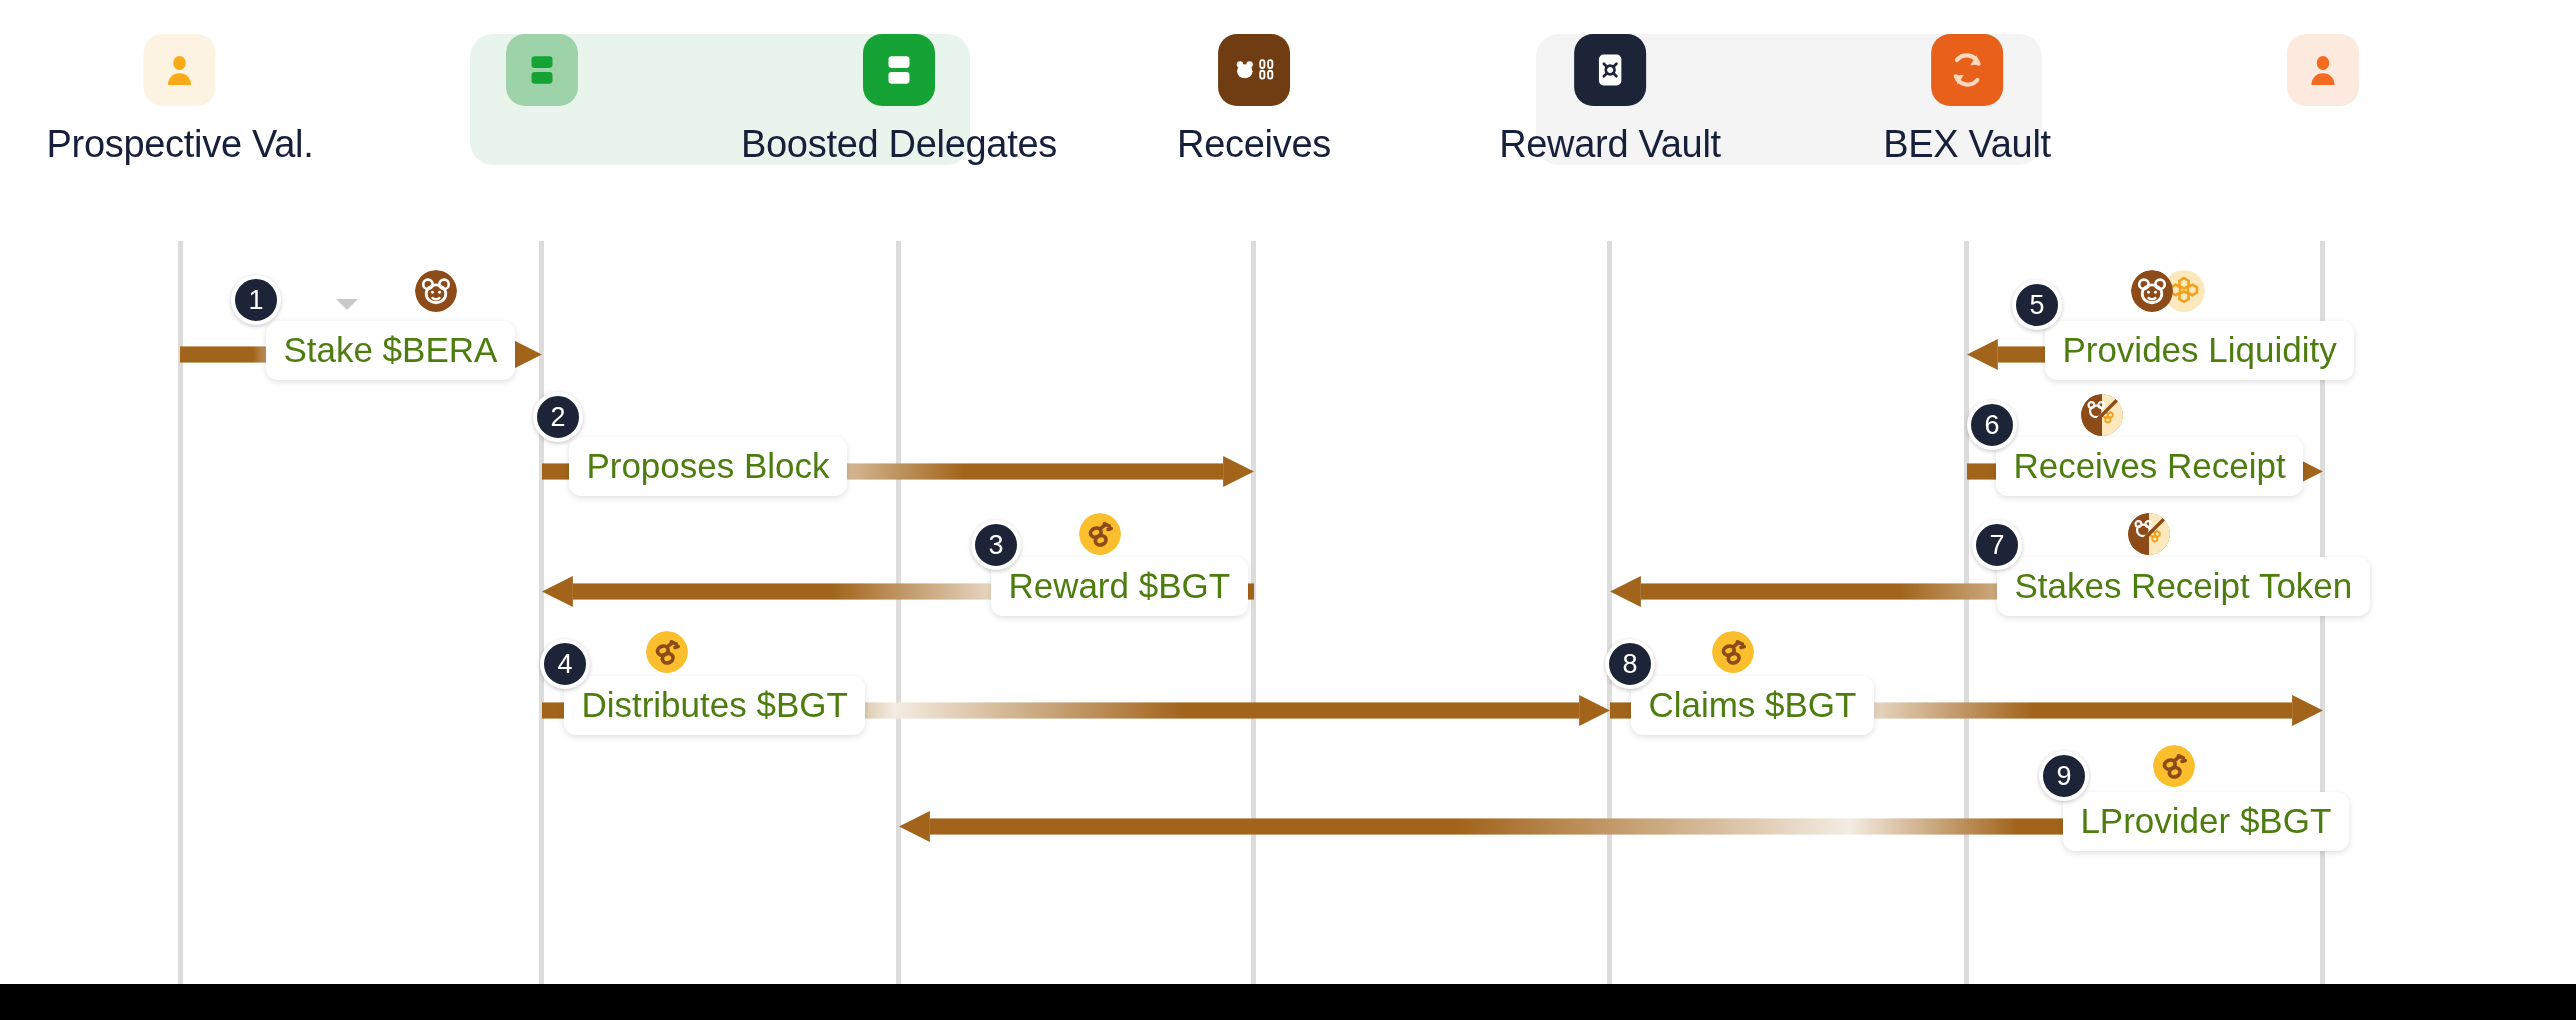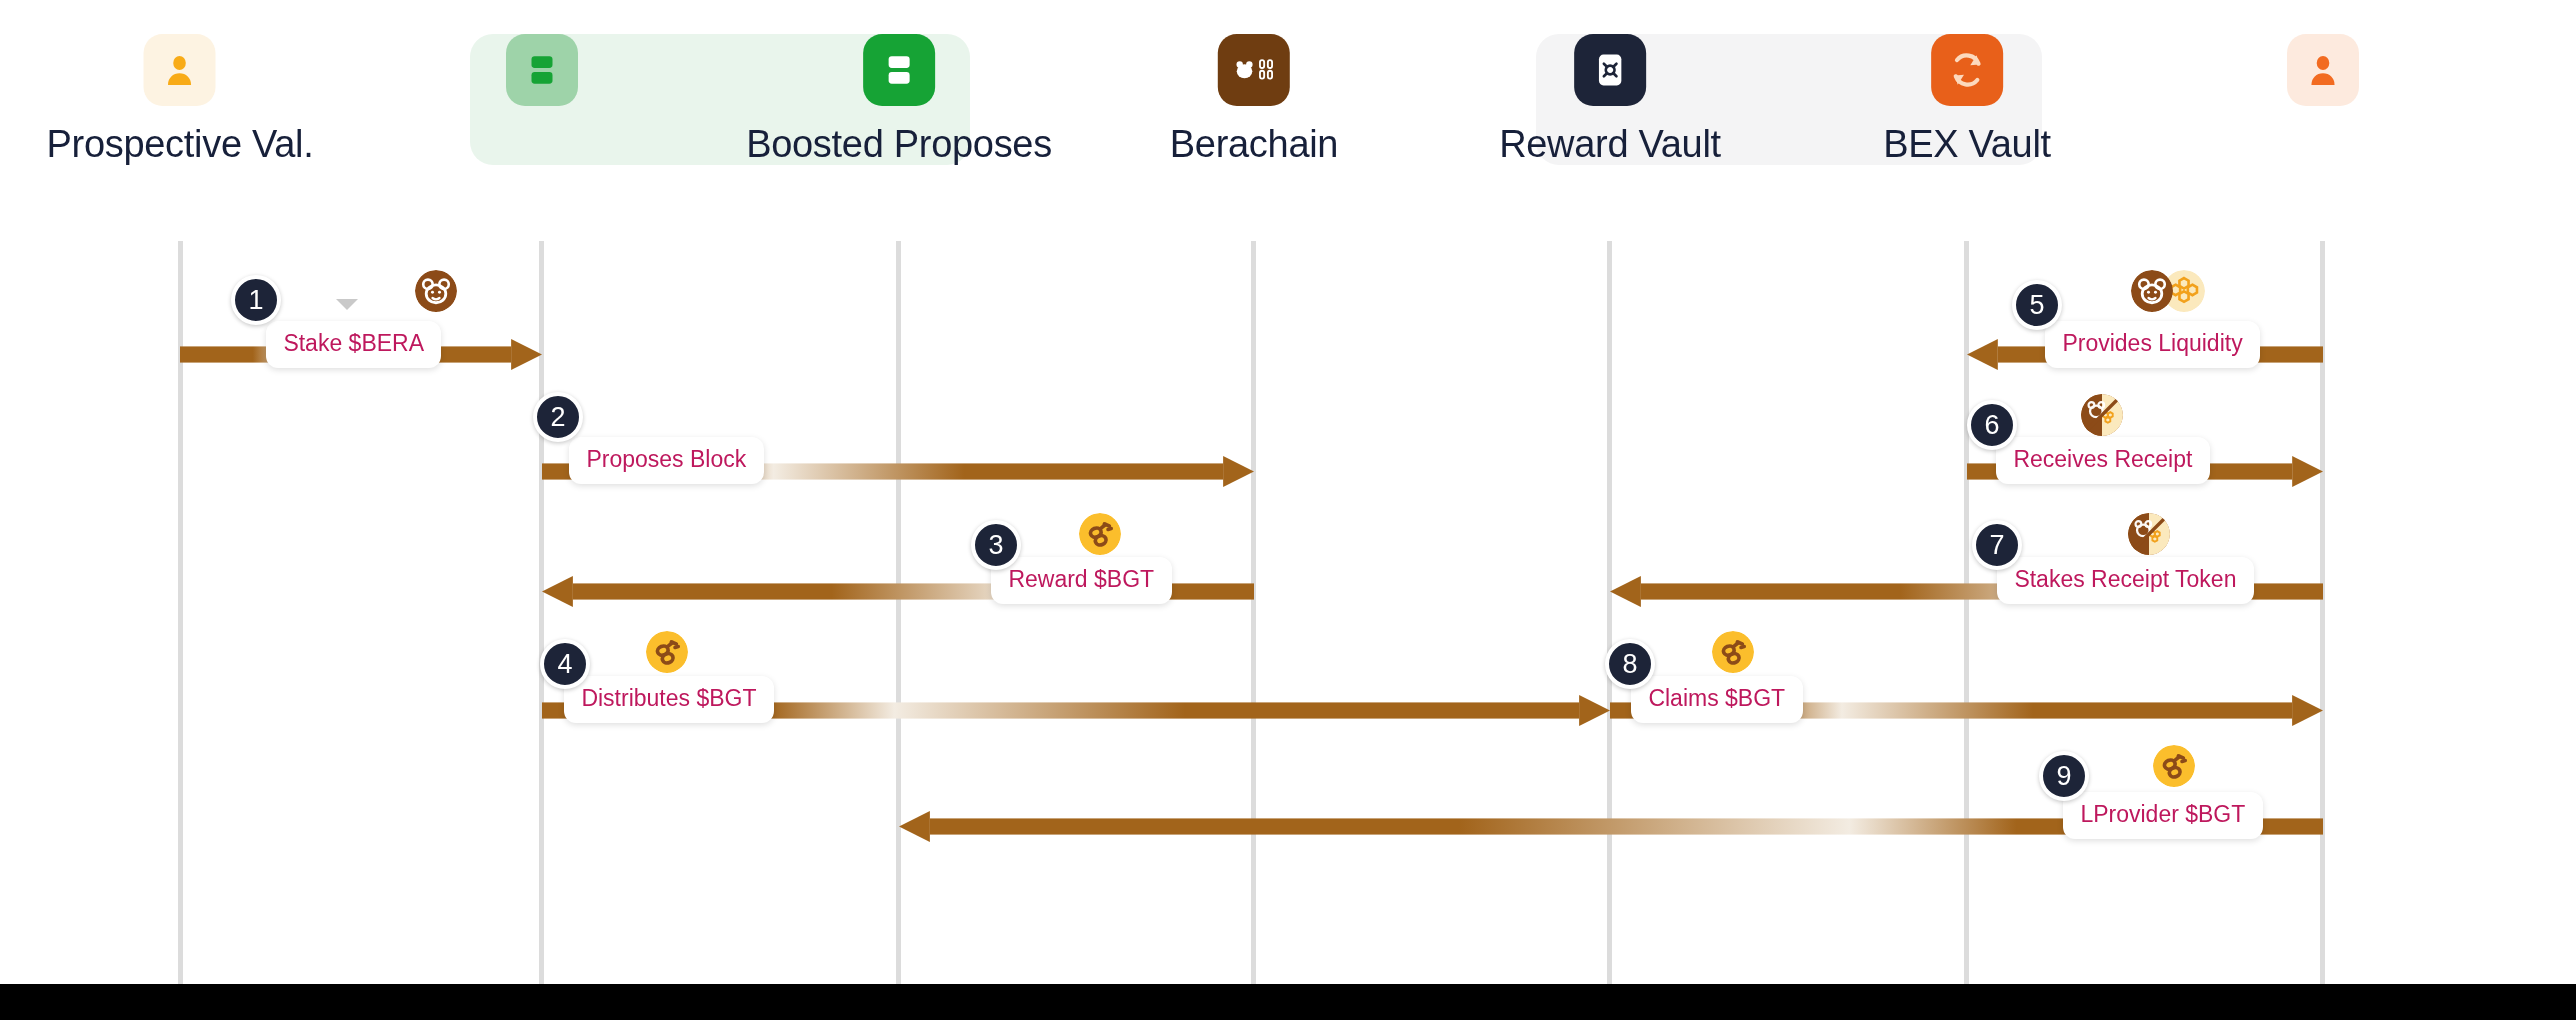--- a/index.html
+++ b/index.html
@@ -71,22 +71,22 @@
   }
   .arrow svg { display: block; width: 100%; height: 100%; }
 
   .bubble {
     position: absolute;
     z-index: 14;
     background: #ffffff;
     border-radius: 12px;
     box-shadow: 0 2px 6.7px rgba(0,0,0,0.13);
     padding: 10.7px 17.4px 13.4px 17.4px;
-    font-size: 23px;
-    color: #be185d;
+    font-size: 35px;
+    color: #4d7c0f;
     white-space: nowrap;
     line-height: 1.0;
   }
 
   .badge {
     position: absolute;
     z-index: 20;
     width: 50px; height: 50px;
     border-radius: 50%;
     background: #1d2438;
@@ -156,35 +156,35 @@
         </div>
       </div>
       <div class="actor" style="left: 899px;">
         <div class="actor-icon" style="background: rgb(22, 163, 53);">
           <svg width="42" height="42" viewBox="0 0 24 24">
         <rect x="6" y="4.2" width="12" height="6.6" rx="1.8" fill="#ffffff"></rect>
         <rect x="6" y="13.2" width="12" height="6.6" rx="1.8" fill="#ffffff"></rect>
         <circle cx="10.2" cy="7.5" r="0.95" fill="#ffffff" opacity="0.0"></circle>
       </svg>
         </div>
-        <div class="actor-label">Boosted Proposes</div>
+        <div class="actor-label">Boosted Delegates</div>
       </div>
       <div class="actor" style="left: 1254px;">
         <div class="actor-icon" style="background: rgb(111, 61, 17);">
           <svg width="42" height="42" viewBox="0 0 34 24">
         <circle cx="5.6" cy="7.5" r="2.6" fill="#ffffff"></circle>
         <circle cx="13.4" cy="7.5" r="2.6" fill="#ffffff"></circle>
         <ellipse cx="9.5" cy="13" rx="6.3" ry="5.6" fill="#ffffff"></ellipse>
         <rect x="22" y="4" width="3.4" height="6.4" rx="1.7" fill="none" stroke="#ffffff" stroke-width="1.5"></rect>
         <rect x="22" y="12.6" width="3.4" height="6.4" rx="1.7" fill="none" stroke="#ffffff" stroke-width="1.5"></rect>
         <rect x="28.4" y="4" width="3.4" height="6.4" rx="1.7" fill="none" stroke="#ffffff" stroke-width="1.5"></rect>
         <rect x="28.4" y="12.6" width="3.4" height="6.4" rx="1.7" fill="none" stroke="#ffffff" stroke-width="1.5"></rect>
       </svg>
         </div>
-        <div class="actor-label">Berachain</div>
+        <div class="actor-label">Receives</div>
       </div>
       <div class="actor" style="left: 1610px;">
         <div class="actor-icon" style="background: rgb(29, 36, 56);">
           <svg width="42" height="42" viewBox="0 0 24 24">
         <rect x="5.6" y="3.2" width="12.8" height="17.6" rx="2.6" fill="#ffffff"></rect>
         <circle cx="12" cy="12" r="2.5" fill="none" stroke="#1d2438" stroke-width="1.5"></circle>
         <path d="M8.4 8.4 L10.3 10.3 M15.6 8.4 L13.7 10.3 M8.4 15.6 L10.3 13.7 M15.6 15.6 L13.7 13.7" stroke="#1d2438" stroke-width="1.5" stroke-linecap="round"></path>
       </svg>
         </div>
         <div class="actor-label">Reward Vault</div>

